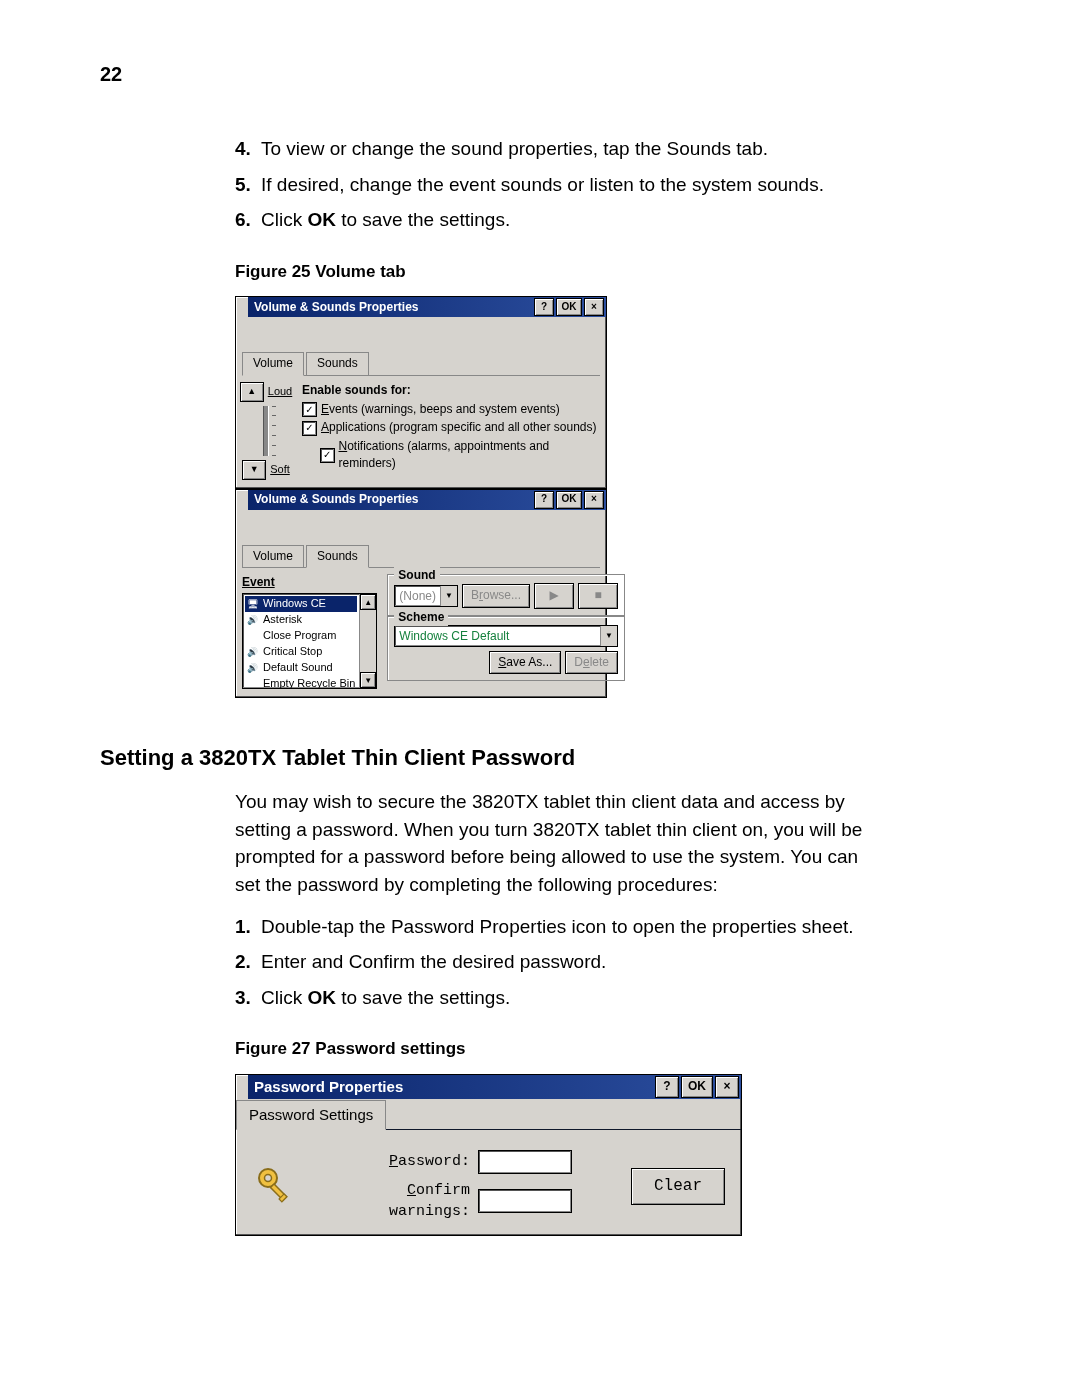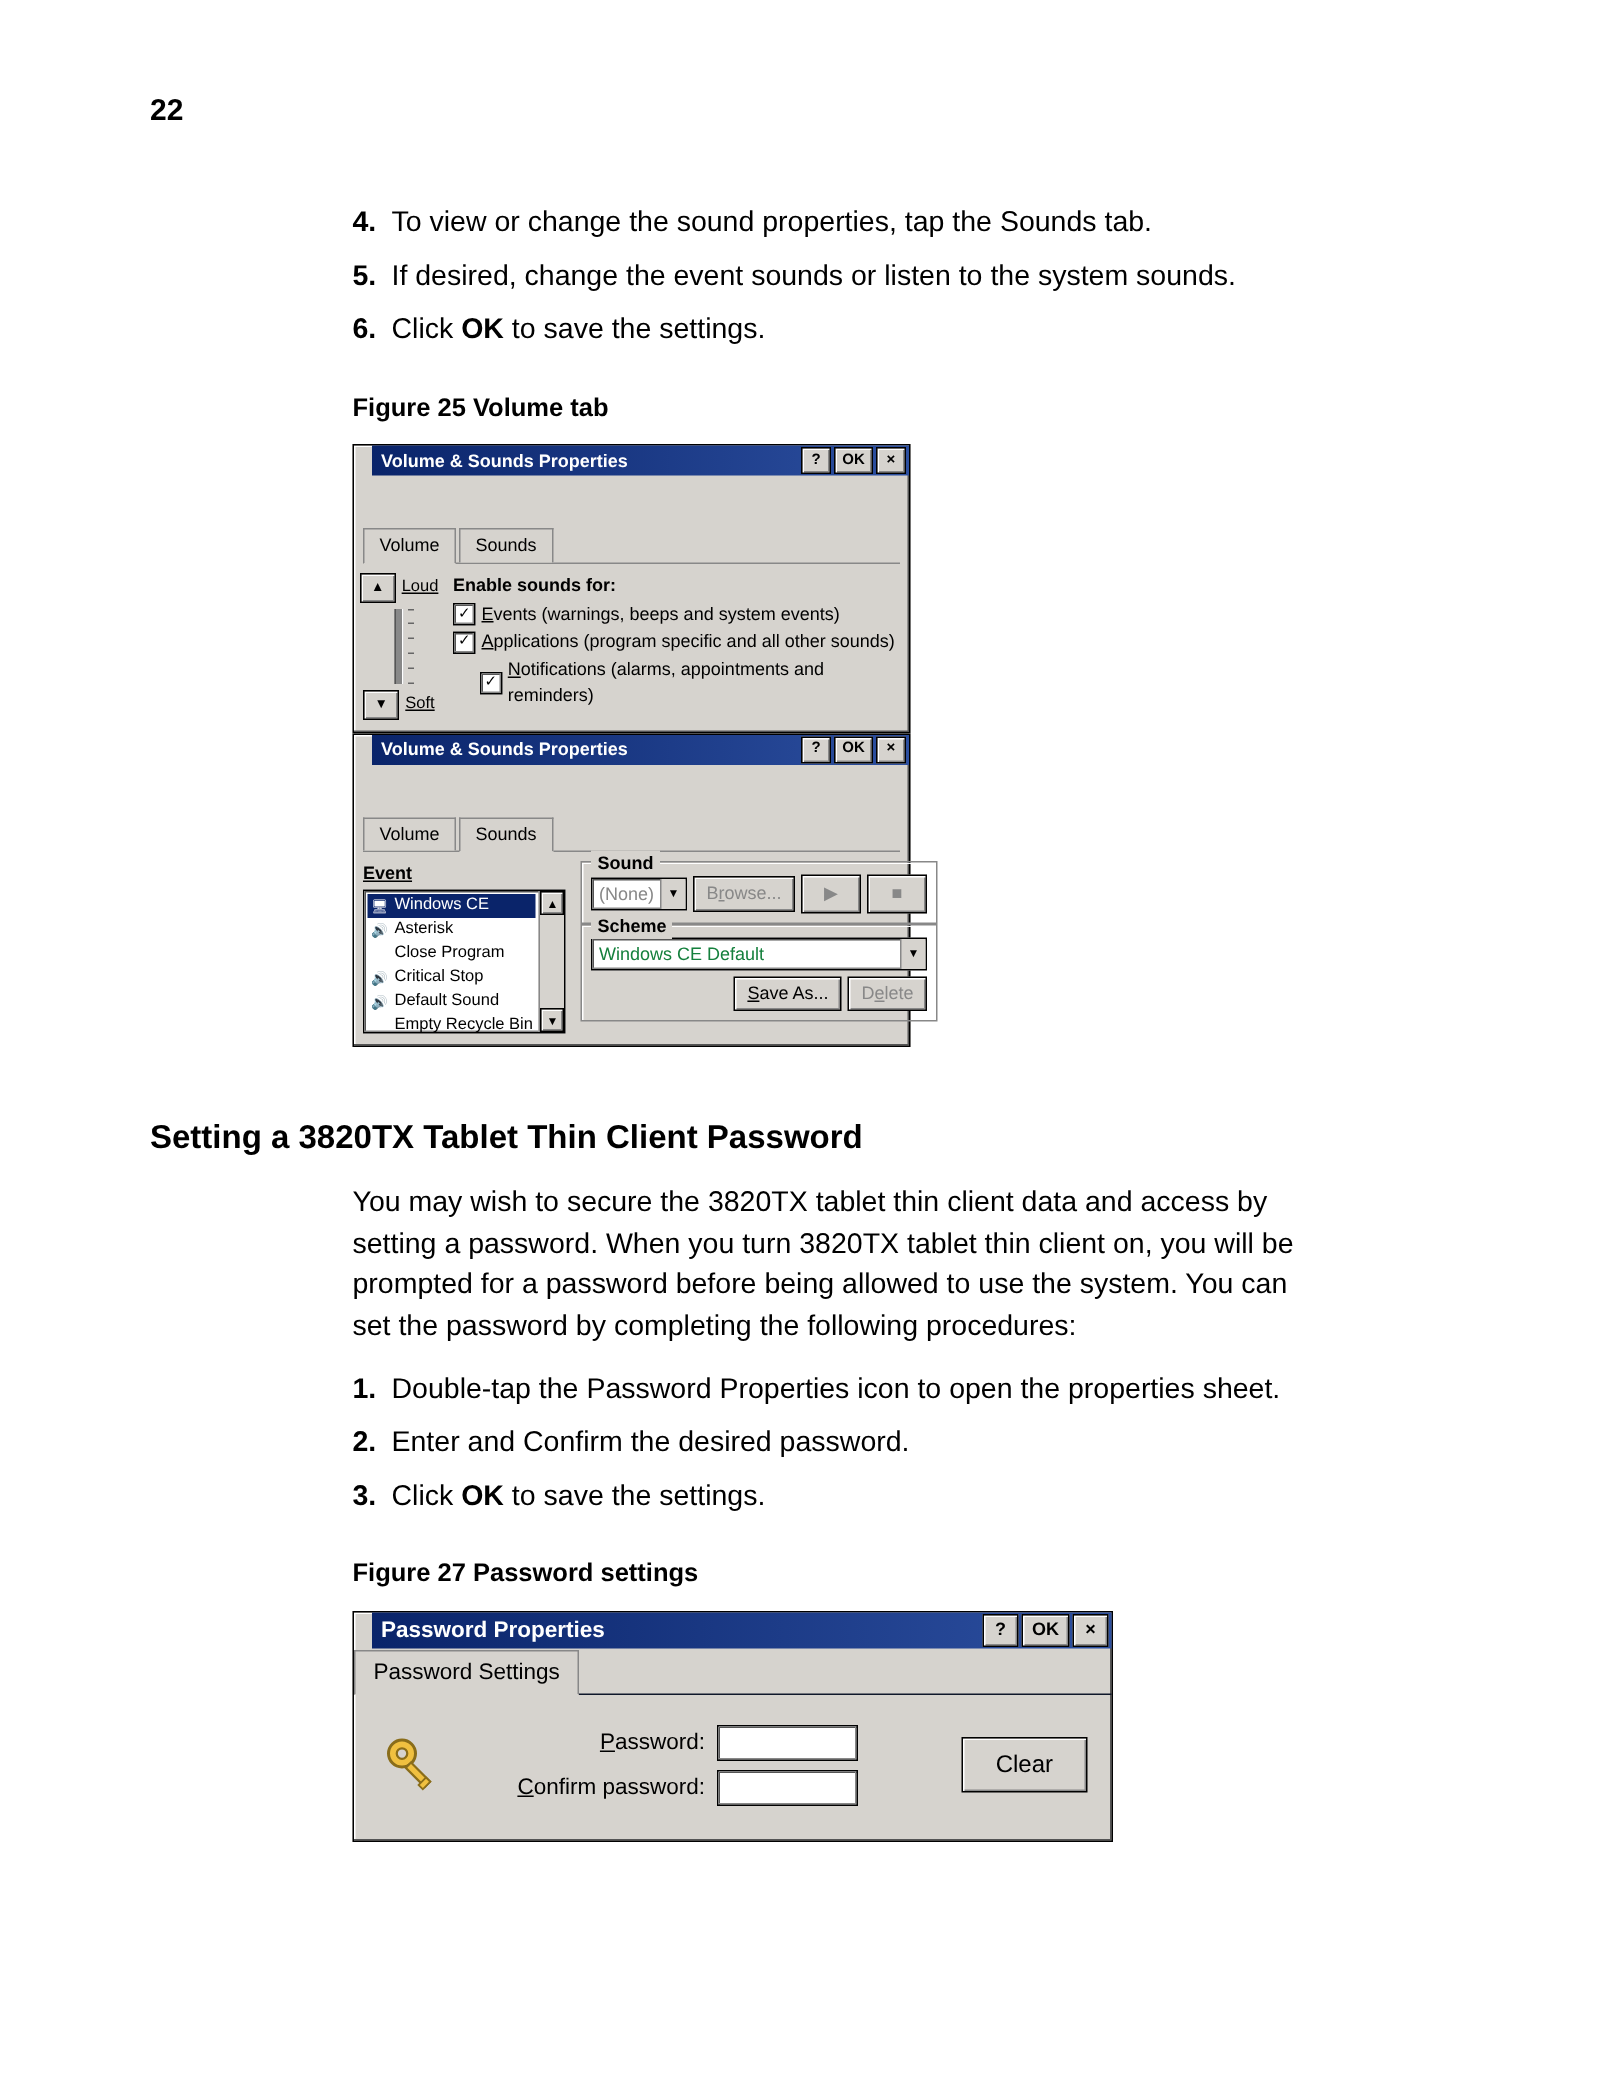--- a/index.html
+++ b/index.html
@@ -211,21 +211,21 @@
   .pw-window .wince-titlebar { height: 24px; }
   .pw-window .wince-title-text { font-size: 15px; }
   .pw-window .wince-tbtn { width: 22px; height: 20px; font-size: 12px; }
   .pw-window .wince-tbtn.okbtn { width: 30px; }
   .pw-tabrow { display: flex; border-bottom: 1px solid #0f172a; }
   .pw-tab {
     padding: 3px 12px; border: 1px solid #888; border-bottom: none;
     background: #d6d3ce; font-size: 15px; position: relative; top: 1px;
     border-bottom: 1px solid #d6d3ce;
   }
-  .pw-body { padding: 20px 16px 23px 16px; display: flex; align-items: center; gap: 20px; }
+  .pw-body { padding: 20px 16px 12px 16px; display: flex; align-items: center; gap: 20px; font-family: Liberation Mono, monospace; }
   .key-icon {
     width: 48px; height: 48px;
     display: flex; align-items: center; justify-content: center;
   }
   .pw-fields { display: flex; flex-direction: column; gap: 6px; }
   .pw-field-row { display: flex; align-items: center; gap: 8px; justify-content: flex-end; }
   .pw-label { font-size: 15px; text-align: right; width: 150px; }
   .pw-input {
     width: 92px; height: 22px; border: 1px solid #000; background: #fff;
     box-shadow: inset -1px -1px 0 #888, inset 1px 1px 0 #555;
@@ -455,21 +455,21 @@
             <rect x="20" y="20" width="18" height="5" fill="#f0c040" stroke="#8a6d1a" stroke-width="1.5" transform="rotate(45 20 20)"></rect>
             <rect x="30" y="30" width="4" height="7" fill="#f0c040" stroke="#8a6d1a" stroke-width="1.2" transform="rotate(45 30 30)"></rect>
           </svg>
         </div>
         <div class="pw-fields">
           <div class="pw-field-row">
             <div class="pw-label"><span class="underline-hotkey">P</span><span>assword:</span></div>
             <div class="pw-input"></div>
           </div>
           <div class="pw-field-row">
-            <div class="pw-label"><span class="underline-hotkey">C</span><span>onfirm password:</span></div>
+            <div class="pw-label"><span class="underline-hotkey">C</span><span>onfirm warnings:</span></div>
             <div class="pw-input"></div>
           </div>
         </div>
         <div style="flex:1;"></div>
         <div class="clear-btn">Clear</div>
       </div>
     </div>
   </div>
 </div>
 

